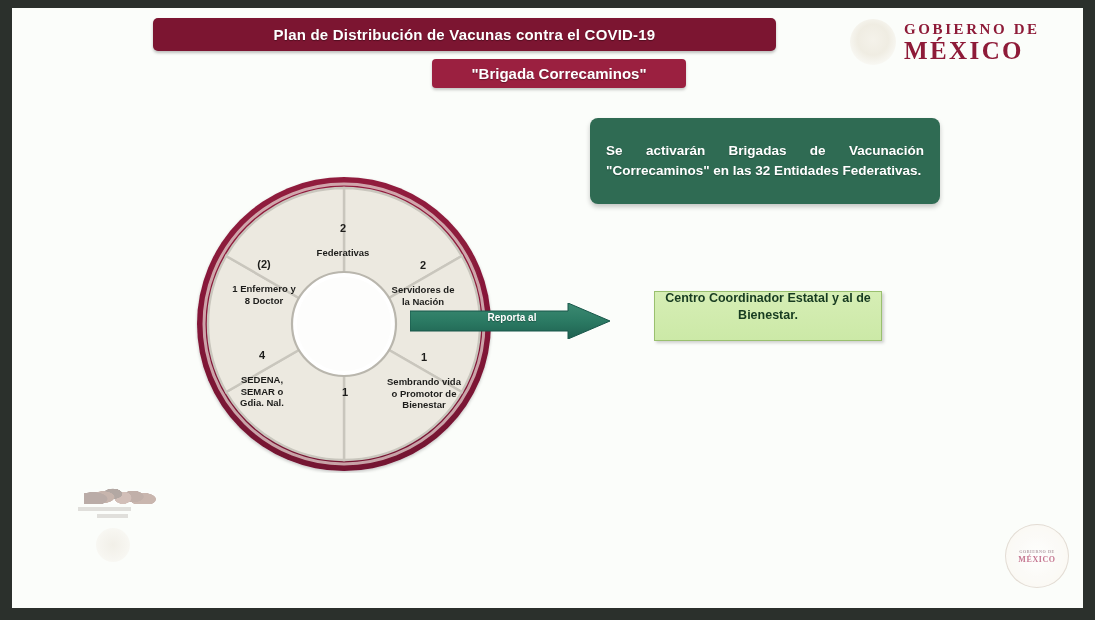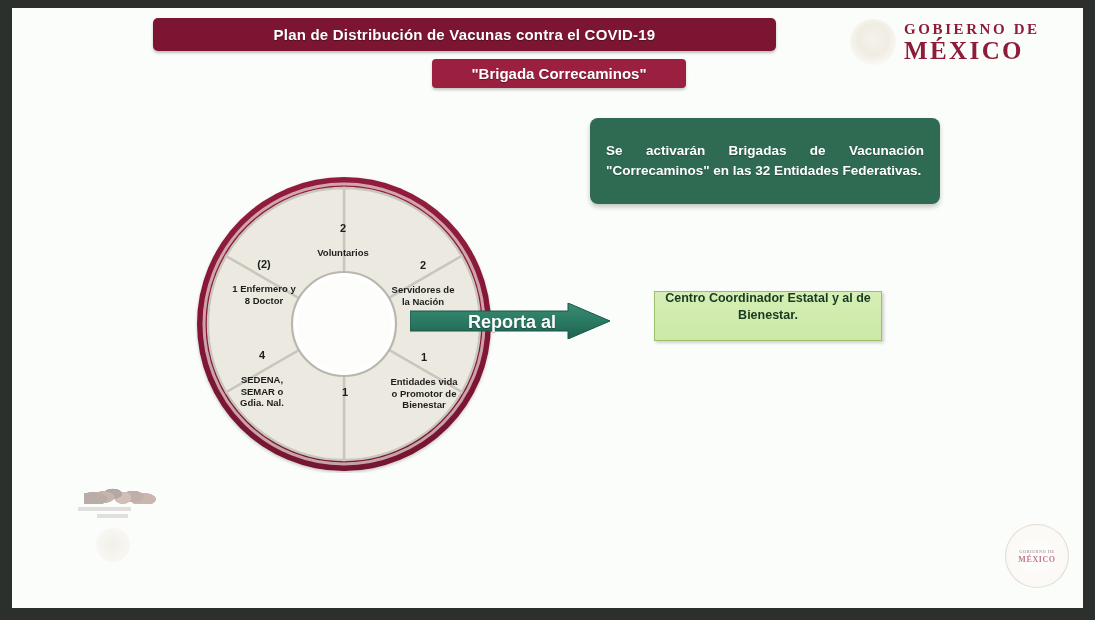--- a/index.html
+++ b/index.html
@@ -80,21 +80,21 @@
   .lbl-sembrando  {left:168px;top:165px;width:122px;}
   .lbl-educacion  {left:86px;top:200px;width:128px;}
   .lbl-sedena     {left:12px;top:163px;width:110px;}
   .lbl-enfermero  {left:10px;top:72px;width:118px;}
 
   
   .arrow{position:absolute;left:398px;top:295px;width:200px;height:36px;}
   .arrow svg{display:block;}
   .arrow-text{
     position:absolute;left:42px;top:9px;width:120px;text-align:center;
-    color:#ffffff;font-size:18px;font-weight:bold;
+    color:#ffffff;font-size:10px;font-weight:bold;
     text-shadow:0 1px 1px rgba(0,0,0,.3);
   }
 
   
   .box-dark{
     position:absolute;background:#2f6b53;border-radius:8px;
     box-shadow:0 3px 5px rgba(0,0,0,.22);
     display:flex;align-items:center;
     padding:10px 16px;box-sizing:border-box;
   }
@@ -204,30 +204,30 @@
         <path d="M149,149 L31.2,81 A136,136 0 0 1 149,13 Z"></path>
       </g>
 
       <circle cx="149" cy="149" r="52" fill="#ffffff" stroke="#b9b6ad" stroke-width="2.2"></circle>
       <circle cx="149" cy="149" r="47" fill="#fdfdfc"></circle>
     </svg>
 
 
     <div class="seg-label lbl-voluntarios">
       <span class="seg-num">2</span>
-      <span>Voluntarios</span>
+      <span>Federativas</span>
     </div>
     <div class="seg-label lbl-servidores">
       <span class="seg-num">2</span>
       <span>Servidores de
 la Nación</span>
     </div>
     <div class="seg-label lbl-sembrando">
       <span class="seg-num">1</span>
-      <span>Entidades vida
+      <span>Sembrando vida
 o Promotor de
 Bienestar</span>
     </div>
     <div class="seg-label lbl-educacion">
       <span class="seg-num">1</span>
     </div>
     <div class="seg-label lbl-sedena">
       <span class="seg-num">4</span>
       <span>SEDENA,
 SEMAR o

